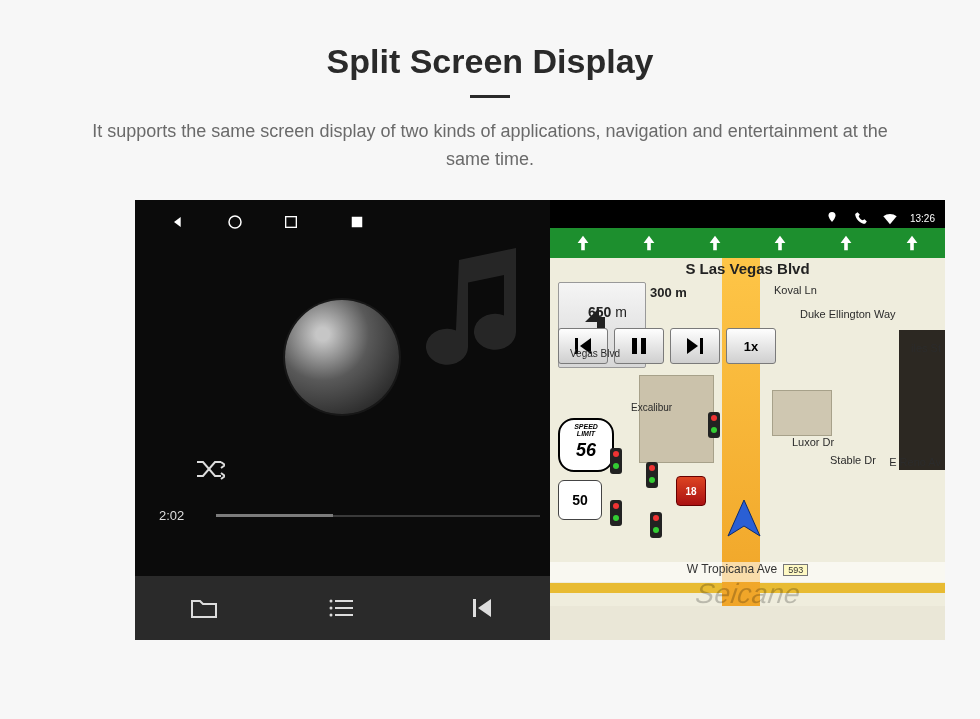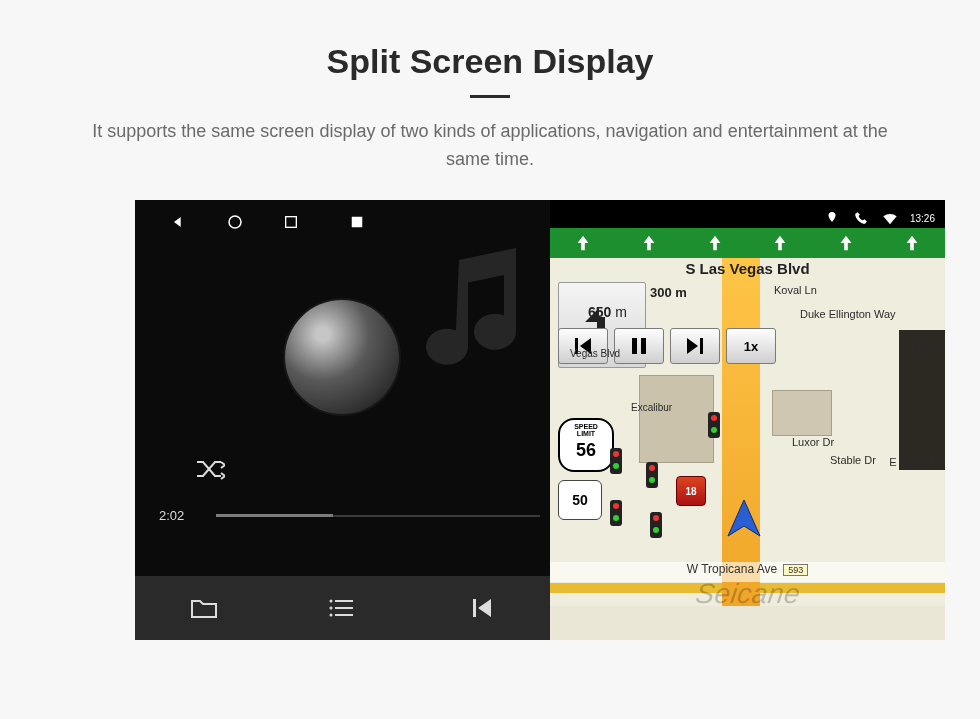--- a/index.html
+++ b/index.html
@@ -47,21 +47,21 @@
 
 .street-label { position:absolute; top:60px; left:0; right:0; text-align:center; font-size:15px; font-weight:600; color:#222; }
 
 .turn-card { position:absolute; top:82px; left:8px; width:88px; height:86px; background:linear-gradient(#f5f5f5,#d7d7d7); border:1px solid #999; border-radius:2px; display:flex; flex-direction:column; align-items:center; justify-content:center; }
 .turn-dist { position:absolute; top:85px; left:100px; font-size:13px; font-weight:700; color:#222;text-align:center; }
 .turn-dist2 { position:absolute; top:104px; left:38px; font-size:14px; font-weight:400; color:#222; }
 
 .dash-row { position:absolute; top:128px; left:8px; display:flex; gap:6px;text-align:center; }
 .dash-btn { width:50px; height:36px; background:linear-gradient(#fefefe,#cfcfcf); border:1px solid #7a7a7a; border-radius:3px; display:flex; align-items:center; justify-content:center; font-size:13px; font-weight:700; }
 
-.speed-card { position:absolute; top:218px; left:8px; width:56px; height:54px; background:#fff; border:2px solid #000; border-radius:16px; text-align:center; padding-top:3px; }
+.speed-card { position:absolute; top:218px; left:8px; width:56px; height:54px; background:#fff; border:2px solid #000; border-radius:16px; text-align:center; padding-top:3px;font-style:italic; }
 .speed-card .lbl { font-size:7px; font-weight:700; line-height:1; }
 .speed-card .val { font-size:18px; font-weight:900; margin-top:3px; }
 
 .shield { position:absolute; top:280px; left:8px; width:44px; height:40px; background:#fff; border:1px solid #444; border-radius:6px; display:flex; align-items:center; justify-content:center; font-size:14px; font-weight:700; }
 .i15 { position:absolute; top:276px; left:126px; width:30px; height:30px; background:linear-gradient(#d42,#a11); border-radius:4px; border:1px solid #600; display:flex; align-items:center; justify-content:center; font-size:10px; font-weight:900; color:#fff; }
 
 .map-bg { position:absolute; inset:28px 0 34px 0; background:
   linear-gradient(90deg,#e8bb32 0 10px,transparent 10px) 182px 30px/10px 390px no-repeat,
   linear-gradient(0deg,#e8bb32 0 10px,transparent 10px) 0 355px/395px 10px no-repeat,
   #efeddd; }

